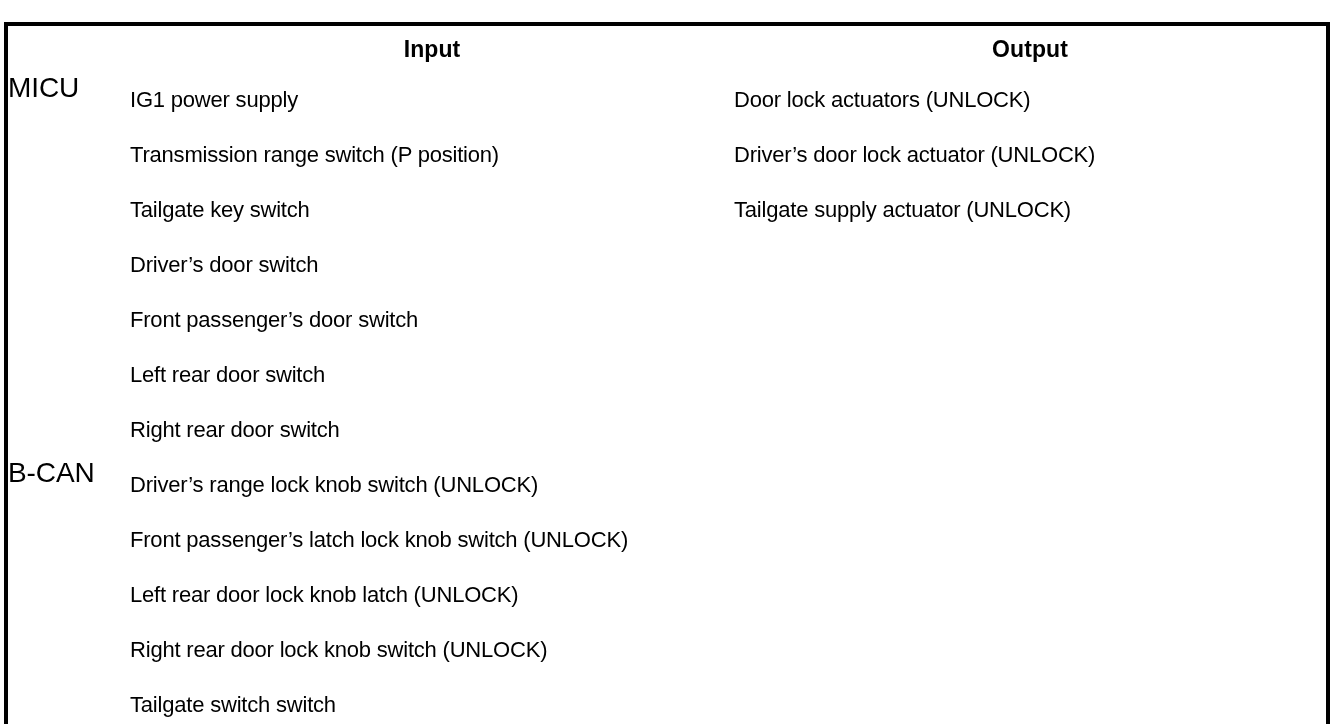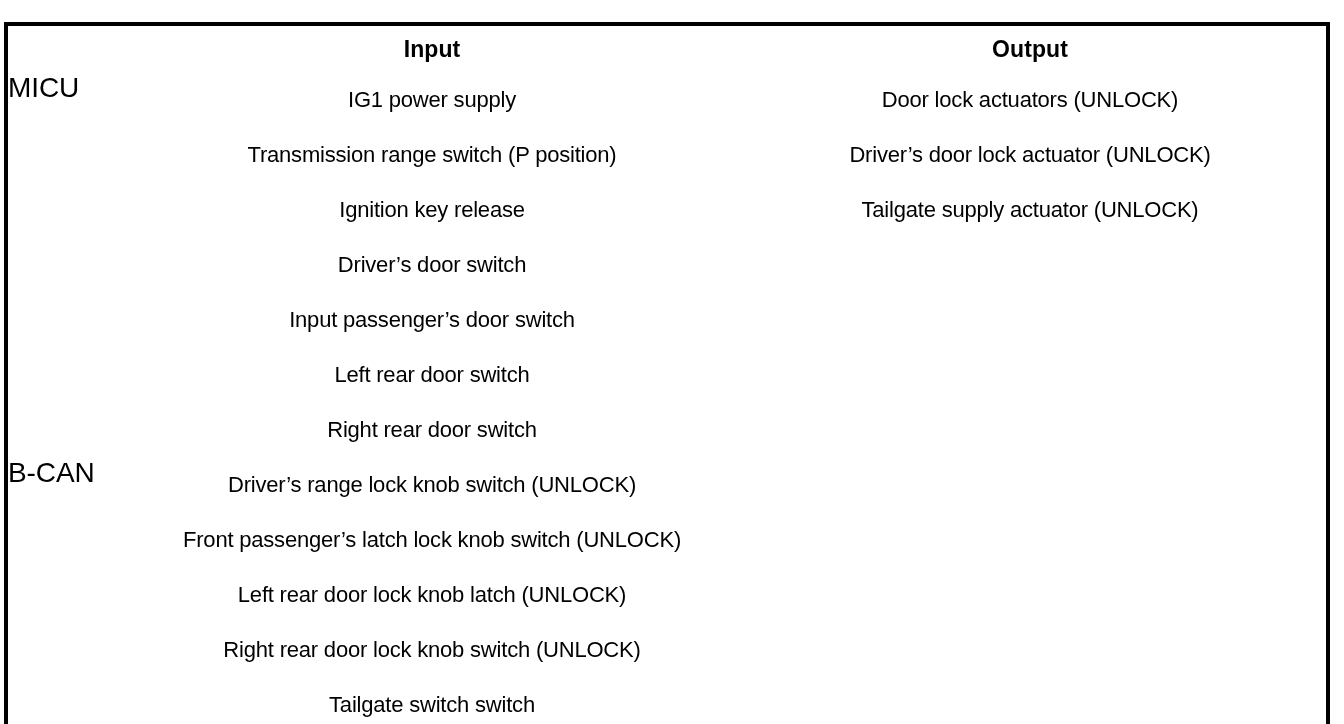--- a/index.html
+++ b/index.html
@@ -78,21 +78,20 @@
 
   .list-cell {
     padding: 14px 0 10px 12px;
   }
 
   .line {
     font-size: 22px;
     line-height: 55px;
     white-space: nowrap;
     letter-spacing: -0.2px;
-    text-align: center;
   }
 
   .out-cell {
     padding: 14px 0 10px 14px;
     margin-left: 48px;
   }
 
   .empty-cell { }
 </style>
 </head>
@@ -116,23 +115,23 @@
       </thead>
 
       <tbody>
 
         <tr>
           <td class="sys-cell rule-right rule-bottom-thick">MICU</td>
 
           <td class="list-cell rule-right rule-bottom-thick">
             <div class="line">IG1 power supply</div>
             <div class="line">Transmission range switch (P position)</div>
-            <div class="line">Ignition key release</div>
+            <div class="line">Tailgate key switch</div>
             <div class="line">Driver’s door switch</div>
-            <div class="line">Input passenger’s door switch</div>
+            <div class="line">Front passenger’s door switch</div>
             <div class="line">Left rear door switch</div>
             <div class="line">Right rear door switch</div>
           </td>
 
           <td class="out-cell rule-bottom-thick">
             <div class="line">Door lock actuators (UNLOCK)</div>
             <div class="line">Driver’s door lock actuator (UNLOCK)</div>
             <div class="line">Tailgate supply actuator (UNLOCK)</div>
           </td>
         </tr>

